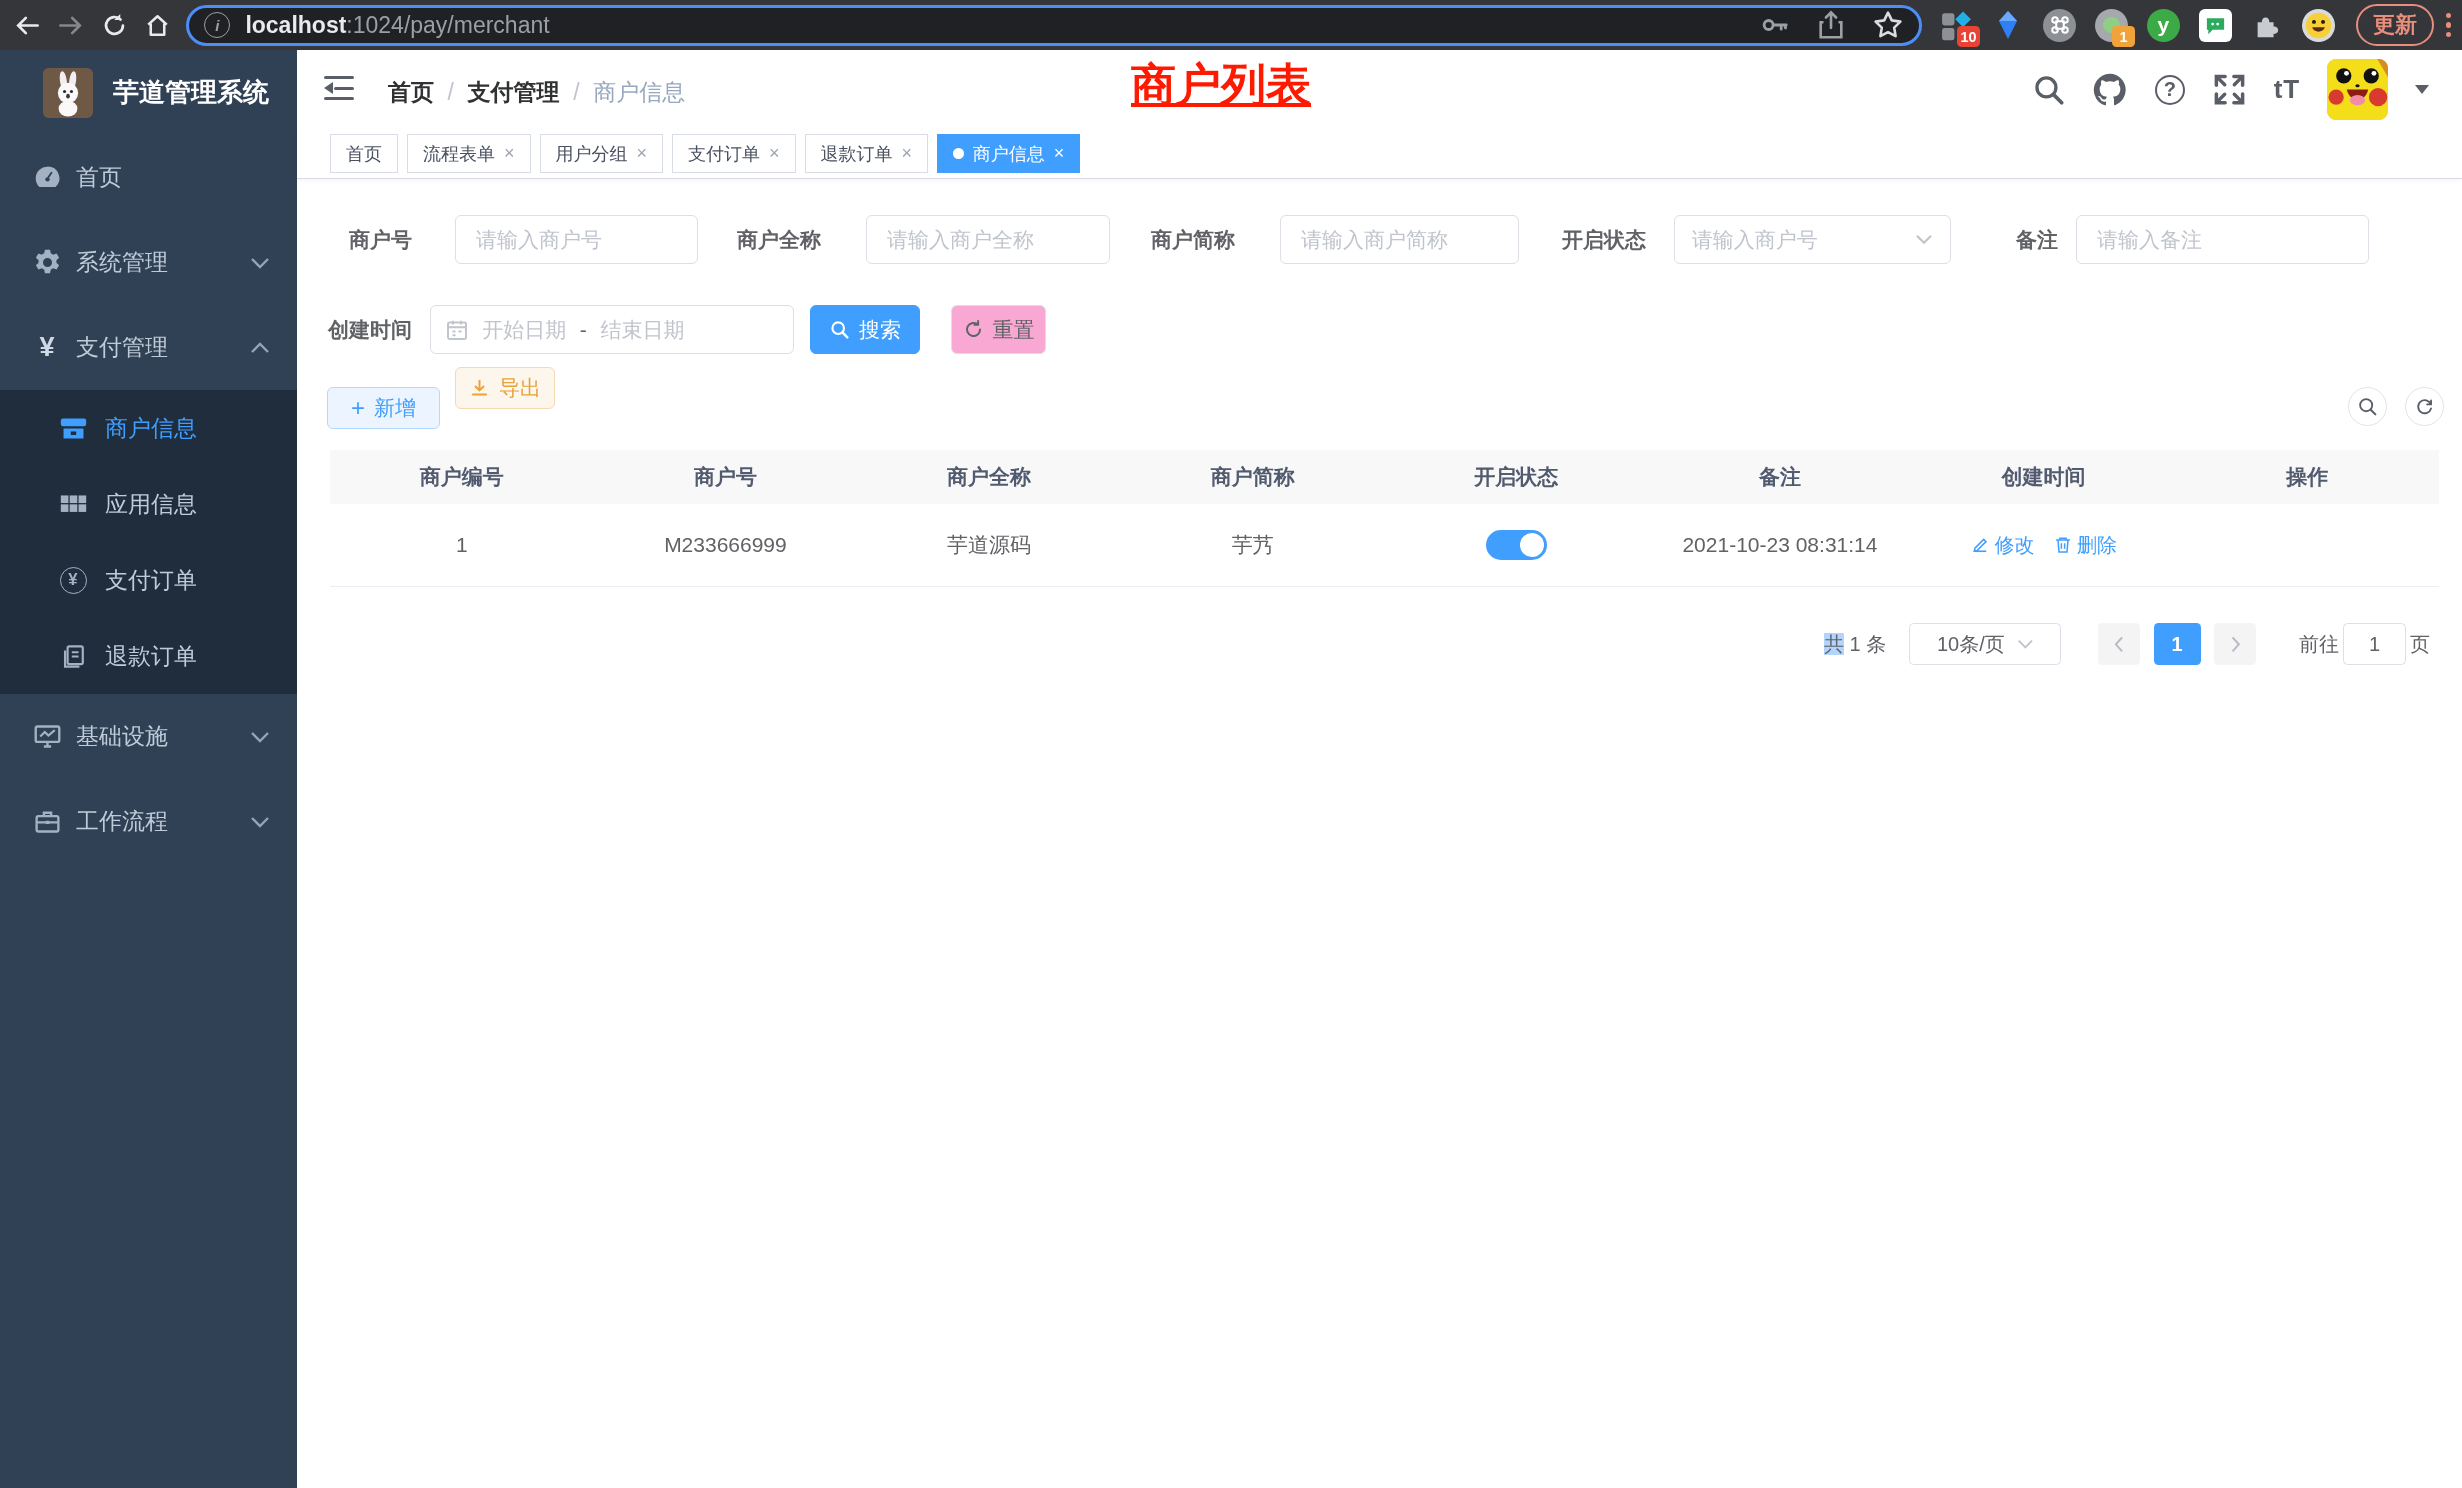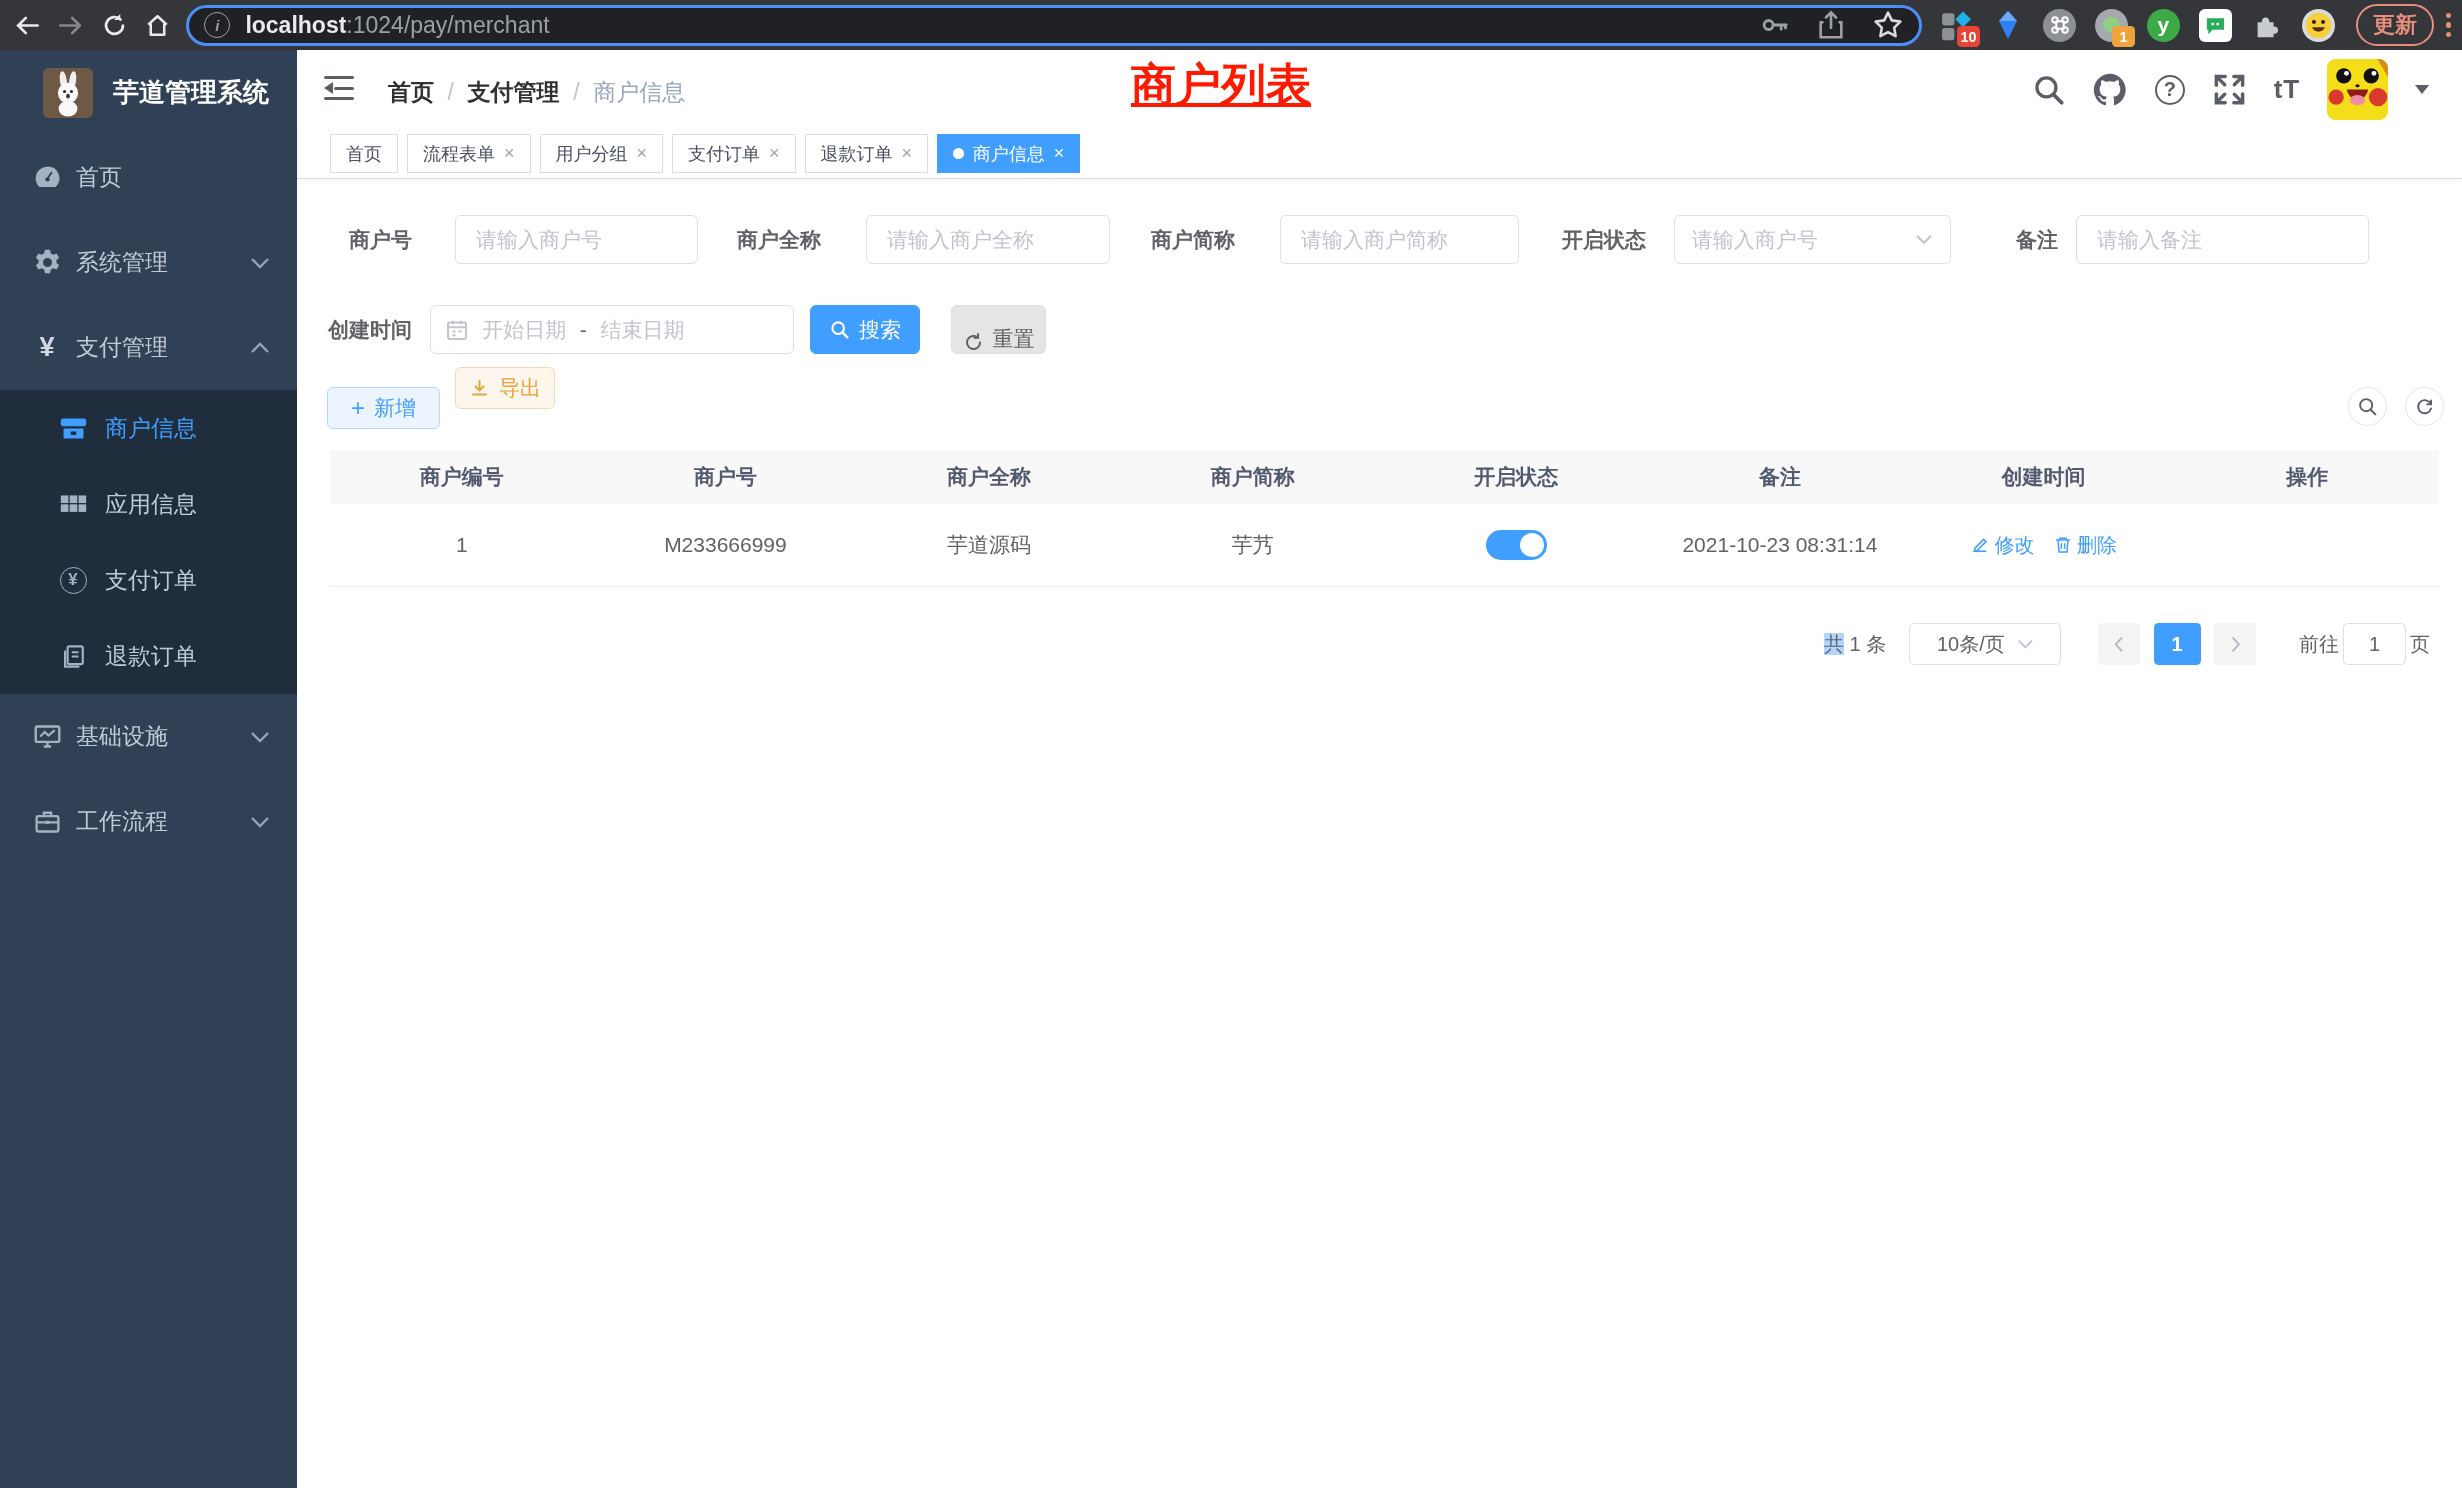--- a/index.html
+++ b/index.html
@@ -75,21 +75,21 @@
 
   
   .flabel { position:absolute; font-size:21px; font-weight:700; color:#606266; line-height:49px; }
   .finput { position:absolute; height:49px; border:1.5px solid #dcdfe6; border-radius:6px; font-size:21px; color:#606266; padding:0 20px; outline:none; background:#fff; font-family:inherit; }
   .finput::placeholder { color:#c0c4cc; }
   .fselect { position:absolute; height:49px; border:1.5px solid #dcdfe6; border-radius:6px; display:flex; align-items:center; padding:0 16.7px; color:#c0c4cc; font-size:21px; background:#fff; }
   .fselect .chev { margin-left:auto; color:#c0c4cc; }
   .daterange { position:absolute; height:49px; border:1.5px solid #dcdfe6; border-radius:6px; display:flex; align-items:center; padding:0 13.6px; gap:13.6px; font-size:21px; color:#c0c4cc; background:#fff; }
   .btn { position:absolute; height:49px; border-radius:6px; font-size:21px; display:flex; align-items:center; justify-content:center; gap:9px; cursor:pointer; border:1.5px solid transparent; }
   .btn-primary { background:#409eff; border-color:#409eff; color:#fff; }
-  .btn-plainwhite { background:#e5e5e5; border-color:#dcdfe6; color:#606266;align-items:flex-end; }
+  .btn-plainwhite { background:#f9a8d4; border-color:#dcdfe6; color:#606266; }
   .btn-plainblue { background:#ecf5ff; border-color:#b3d8ff; color:#409eff; height:42px; }
   .btn-plainyellow { background:#fdf6ec; border-color:#f5dab1; color:#e6a23c; height:42px; }
   .circ-btn { position:absolute; width:39px; height:39px; border-radius:50%; border:1.5px solid #dfe4ed; background:#fff; display:flex; align-items:center; justify-content:center; color:#5a5e66; cursor:pointer; }
 
   
   .dtable { position:absolute; left:33px; top:400px; width:2109px; }
   .trow { display:flex; width:100%; }
   .th { background:#f8f8f9; height:54px; }
   .td-row { height:83px; border-bottom:1.5px solid #ebeef5; }
   .cell { width:12.5%; display:flex; align-items:center; justify-content:center; font-size:21px; color:#606266; gap:18px; }

